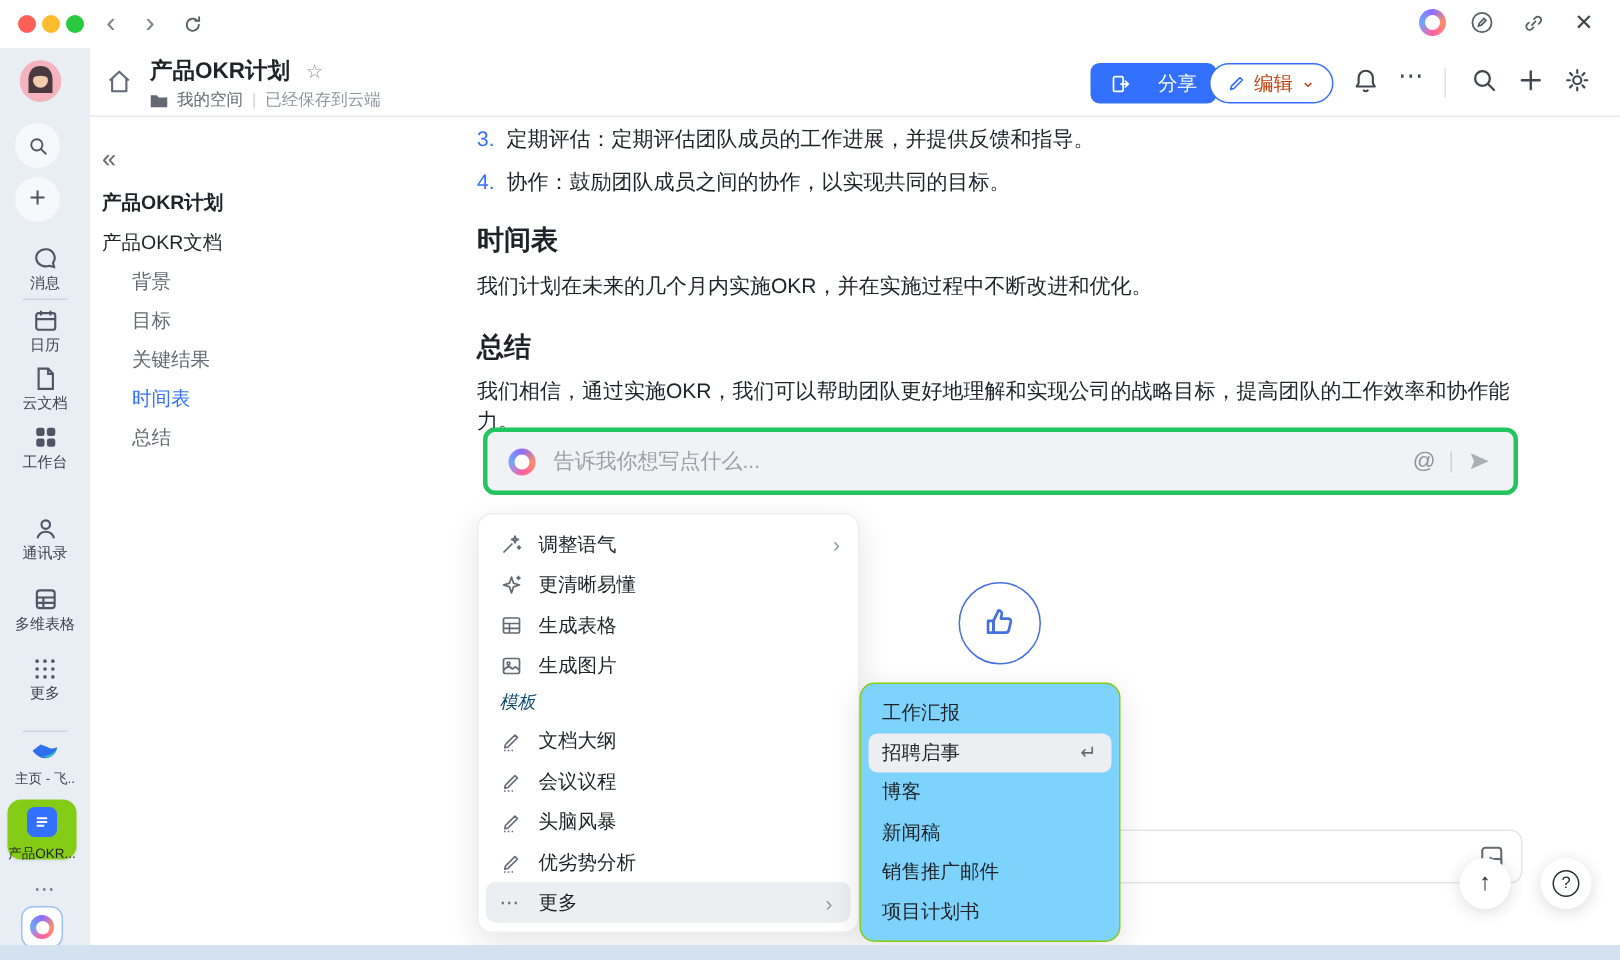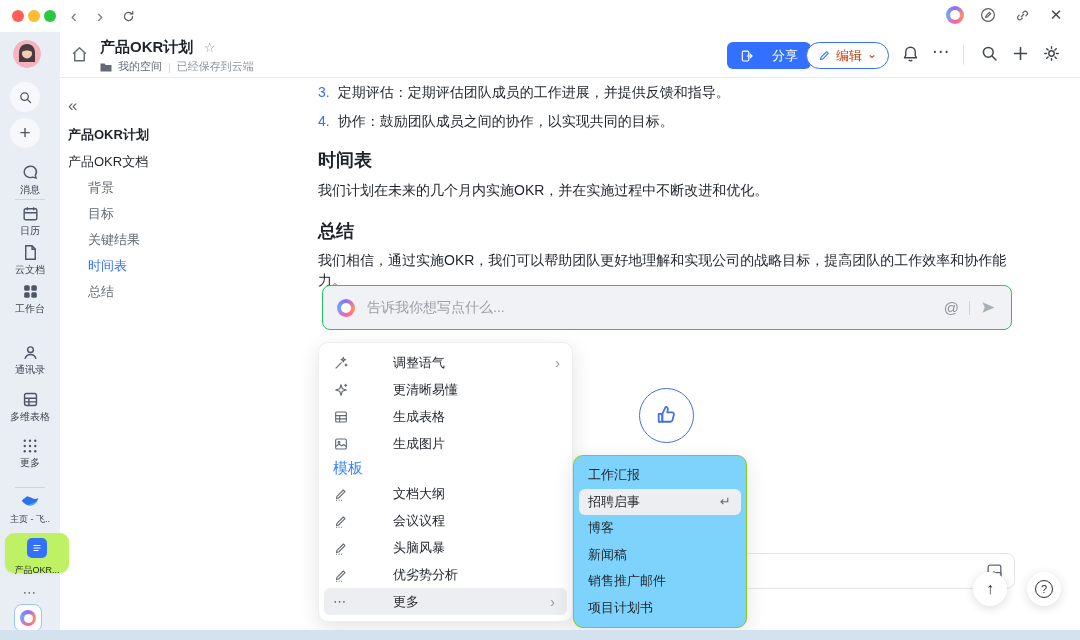--- a/index.html
+++ b/index.html
@@ -21,21 +21,21 @@
   
   .app-sidebar { position:absolute; left:0; top:32px; width:60px; height:598px; background:#e9eef5; z-index:3; }
   .avatar { position:absolute; left:13px; top:8px; width:28px; height:28px; border-radius:50%; overflow:hidden; }
   .round-btn { position:absolute; left:10px; width:30px; height:30px; border-radius:50%; background:#f6f8fb; display:flex; align-items:center; justify-content:center; color:#4e5665; }
   .rb-search{ top:50px; } .rb-plus{ top:86px; font-size:19px; color:#50565f; }
   .side-item { position:absolute; left:0; width:60px; text-align:center; color:#474f5c; }
   .side-item svg { margin:0 auto 2px; }
   .side-item .lbl { font-size:10px; color:#3c434e; display:block; line-height:11px; }
   .side-div { position:absolute; left:15px; width:30px; height:1px; background:#ccd5e0; }
   .side-home .lbl, .side-doc .lbl { font-size:9px; }
-  .doc-tile { position:absolute; left:5px; top:501px; width:64px; height:40px; background:#bef264; border-radius:9px; text-align:center; padding-top:5px; box-shadow:0 1px 2px rgba(31,35,41,.08); }
+  .doc-tile { position:absolute; left:5px; top:501px; width:46px; height:40px; background:#84cc16; border-radius:9px; text-align:center; padding-top:5px; box-shadow:0 1px 2px rgba(31,35,41,.08); }
   .doc-badge { width:20px; height:20px; margin:0 auto 1px; background:#3370ff; border-radius:5px; display:flex; align-items:center; justify-content:center; }
   .side-dots { position:absolute; left:0; top:552px; width:60px; text-align:center; color:#6b727c; font-size:14px; letter-spacing:1px; }
   .ai-tile { position:absolute; left:14px; top:572px; width:28px; height:28px; background:#fff; border:1.5px solid #9dc2f7; border-radius:8px; display:flex; align-items:center; justify-content:center; }
   .ai-tile .ai-ring{ width:16px; height:16px; } .ai-tile .ai-ring::after{ inset:3.5px; }
 
   
   .doc-header { position:absolute; left:60px; top:32px; width:1020px; height:46px; background:#fff; border-bottom:1px solid #e8eaed; z-index:3; }
   .home-ic { position:absolute; left:10px; top:13px; color:#646a73; }
   .dh-title-wrap { position:absolute; left:40px; top:6px; }
   .dh-title { font-size:15px; font-weight:700; color:#1f2329; display:inline-block; }
@@ -58,37 +58,37 @@
   
   .doc-li { position:absolute; left:318px; width:700px; font-size:14px; line-height:20px; }
   .doc-li .num { color:#3370ff; margin-right:8px; }
   .li-0{top:82px;} .li-1{top:111px;}
   .doc-h { position:absolute; left:318px; font-size:18px; font-weight:700; color:#1f2329; }
   .h-0{top:148px;} .h-1{top:219px;}
   .doc-p { position:absolute; left:318px; width:702px; font-size:14px; line-height:20px; color:#1f2329; }
   .p-0{top:180px;} .p-1{top:250px;}
 
   
-  .ai-box { position:absolute; left:322px; top:285px; width:690px; height:45px; background:#f1f2f5; border:1px solid #22c55e; border-radius:8px; display:flex; align-items:center; padding:0 14px; z-index:1; }
+  .ai-box { position:absolute; left:322px; top:285px; width:690px; height:45px; background:#f1f2f5; border:3px solid #22c55e; border-radius:8px; display:flex; align-items:center; padding:0 14px; z-index:1; }
   .ai-box .ai-ring { flex:0 0 18px; }
   .ai-ph { margin-left:12px; font-size:14px; color:#9ba0a8; flex:1; }
   .ai-right { display:flex; align-items:center; gap:10px; color:#8f959e; }
   .ai-at { font-size:15px; }
   .ai-vdiv { width:1px; height:14px; background:#cdd0d6; }
 
   
   .thumb-circle { position:absolute; left:639px; top:388px; width:55px; height:55px; border:1.6px solid #4470e0; border-radius:50%; display:flex; align-items:center; justify-content:center; z-index:1; cursor:pointer; }
 
   
   .menu { position:absolute; left:318px; top:342px; width:255px; background:#fff; border:1px solid #eceef1; border-radius:10px; box-shadow:0 6px 20px rgba(31,35,41,.12); padding:6px 0; z-index:5; }
-  .menu-row { height:27px; display:flex; align-items:center; padding:0 12px 0 14px; cursor:pointer; font-size:13px; color:#1f2329;gap:34px; }
+  .menu-row { height:27px; display:flex; align-items:center; padding:0 12px 0 14px; cursor:pointer; font-size:13px; color:#1f2329; }
   .menu-row .mi { flex:0 0 16px; margin-right:10px; color:#646a73; display:flex; }
   .menu-row .mlbl { flex:1; }
   .menu-row .chev { color:#8f959e; font-size:14px; }
-  .menu-section { height:23px; display:flex; align-items:center; padding-left:14px; font-size:15px; color:#3b82f6; }
+  .menu-section { height:23px; display:flex; align-items:center; padding-left:14px; font-size:12px; color:#0c4a6e;font-style:italic; }
   .menu-row.hl { margin:0 5px; padding-left:9px; border-radius:6px; background:#eceef1; }
 
   
   .submenu { position:absolute; left:573px; top:455px; width:174px; background:#7dd3fc; border:1px solid #84cc16; border-radius:10px; box-shadow:0 6px 20px rgba(31,35,41,.12); padding:6px 0; z-index:6; }
   .sub-row { height:26.5px; display:flex; align-items:center; padding:0 10px 0 14px; font-size:13px; cursor:pointer; color:#1f2329; }
   .sub-row.hl { margin:0 5px; padding-left:9px; border-radius:6px; background:#eceef1; }
   .sub-row .enter { margin-left:auto; color:#646a73; font-size:13px; }
 
   
   .bottom-box { position:absolute; left:620px; top:553px; width:395px; height:36px; background:#fff; border:1px solid #e3e5e8; border-radius:8px; z-index:2; }

